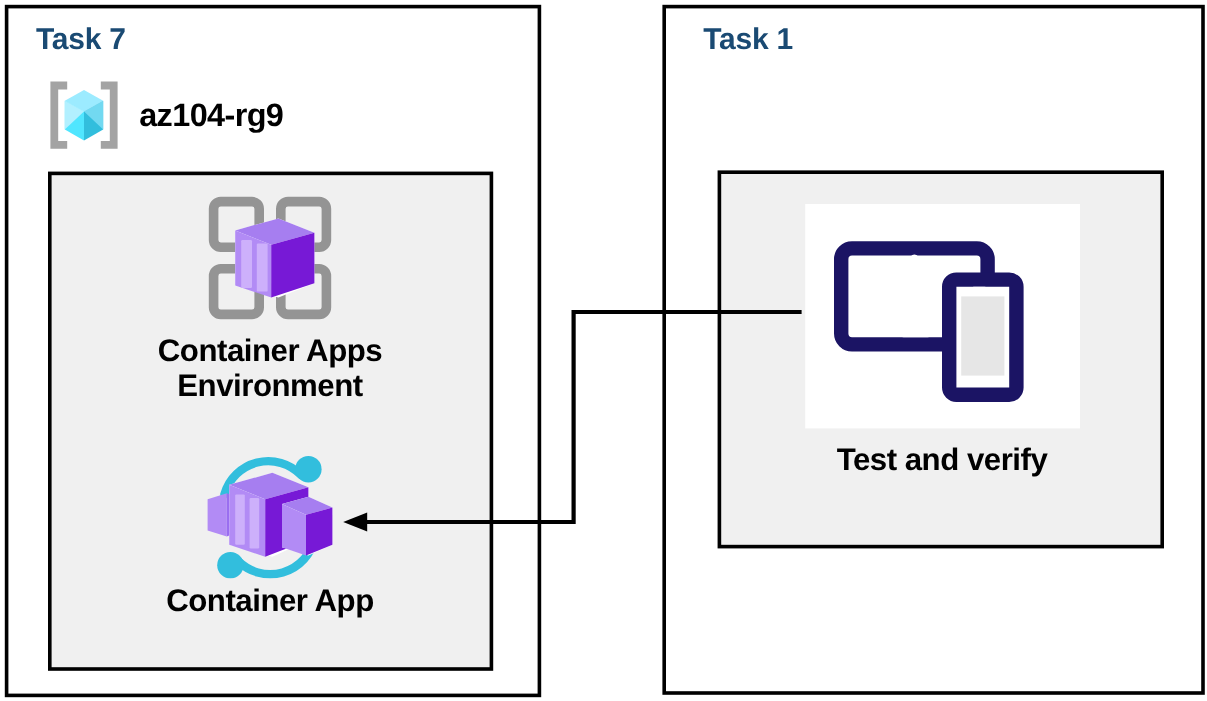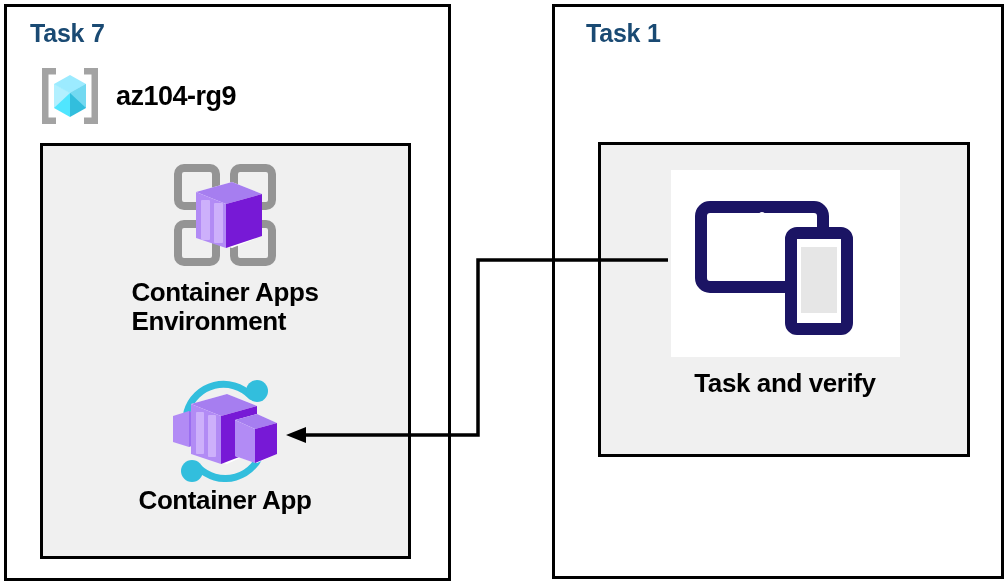--- a/index.html
+++ b/index.html
@@ -72,20 +72,21 @@
   .node {
     position: absolute;
     display: flex;
     flex-direction: column;
     align-items: center;
   }
   .node-label {
     font-size: 26px;
     font-weight: bold;
     color: #000000;
+    text-align: center;
     line-height: 1.12;
     letter-spacing: -0.4px;
     white-space: pre-line;
     margin-top: 4px;
   }
 
   #env-node  { left: 75px;  top: 156px; width: 300px; }
   #app-node  { left: 75px;  top: 378px; width: 300px; }
   #test-node { left: 640px; top: 170px; width: 290px; }
 
@@ -212,21 +213,21 @@
           <circle cx="67" cy="26" r="3" fill="#ffffff"></circle>
           <rect x="55" y="86" width="26" height="6" rx="3" fill="#ffffff"></rect>
 
           <rect x="96" y="44" width="56" height="96" rx="6" fill="#ffffff"></rect>
           <rect x="96" y="44" width="56" height="96" rx="6" fill="none" stroke="#1b1464" stroke-width="12"></rect>
           <rect x="106" y="58" width="36" height="66" fill="#e6e6e6"></rect>
           <rect x="114" y="50" width="14" height="5" rx="2.5" fill="#ffffff"></rect>
         </svg>
       </span>
     </div>
-    <div class="node-label">Task and verify</div>
+    <div class="node-label">Test and verify</div>
   </div>
 
   <svg id="connector" xmlns="http://www.w3.org/2000/svg">
     <polyline points="668,260 478,260 478,435 296,435" fill="none" stroke="#000000" stroke-width="3.5"></polyline>
     <polygon points="286,435 306,427 306,443" fill="#000000"></polygon>
   </svg>
 
 </div>
 
 </body></html>

